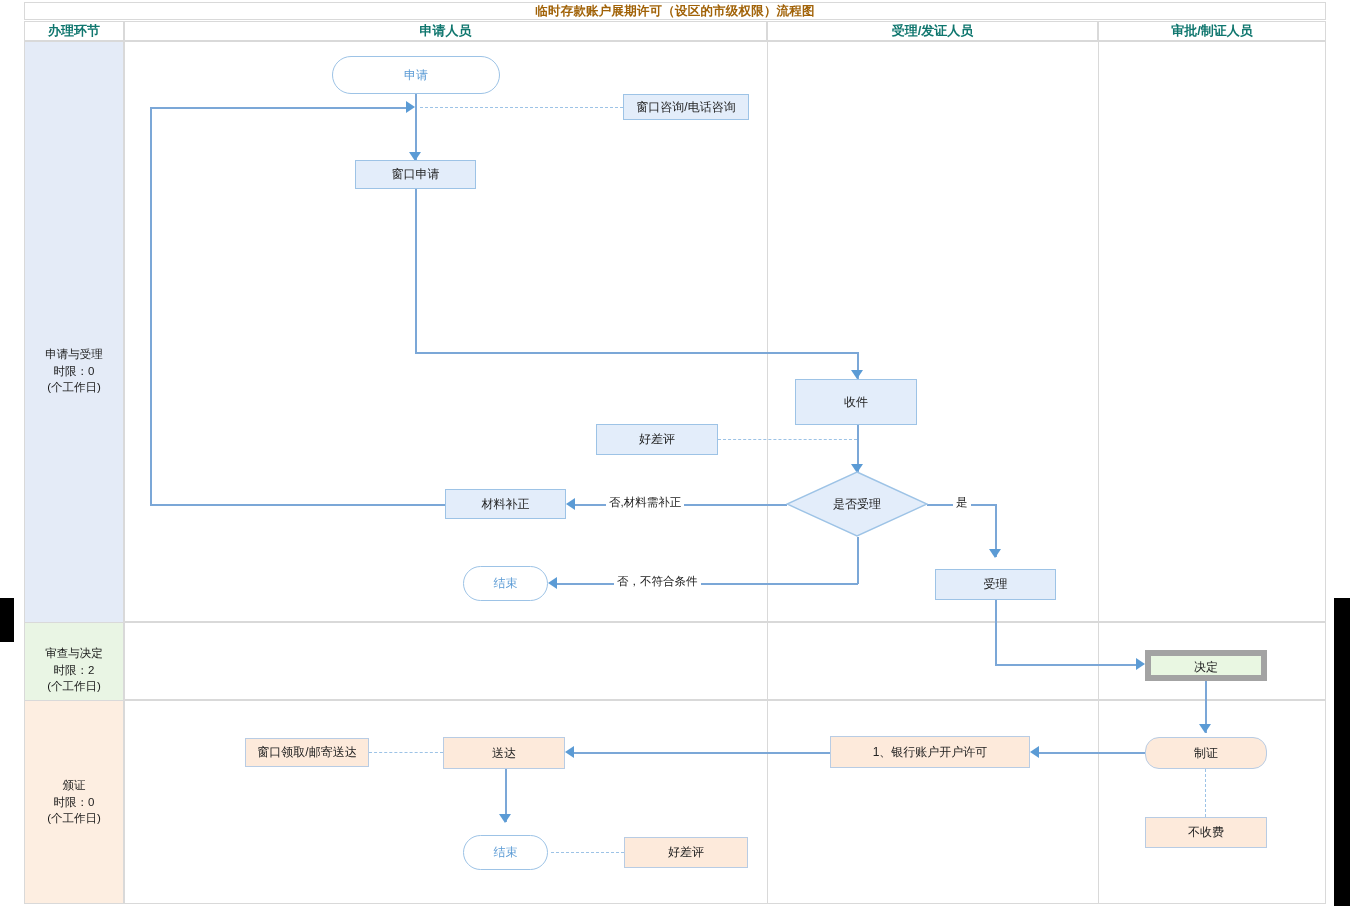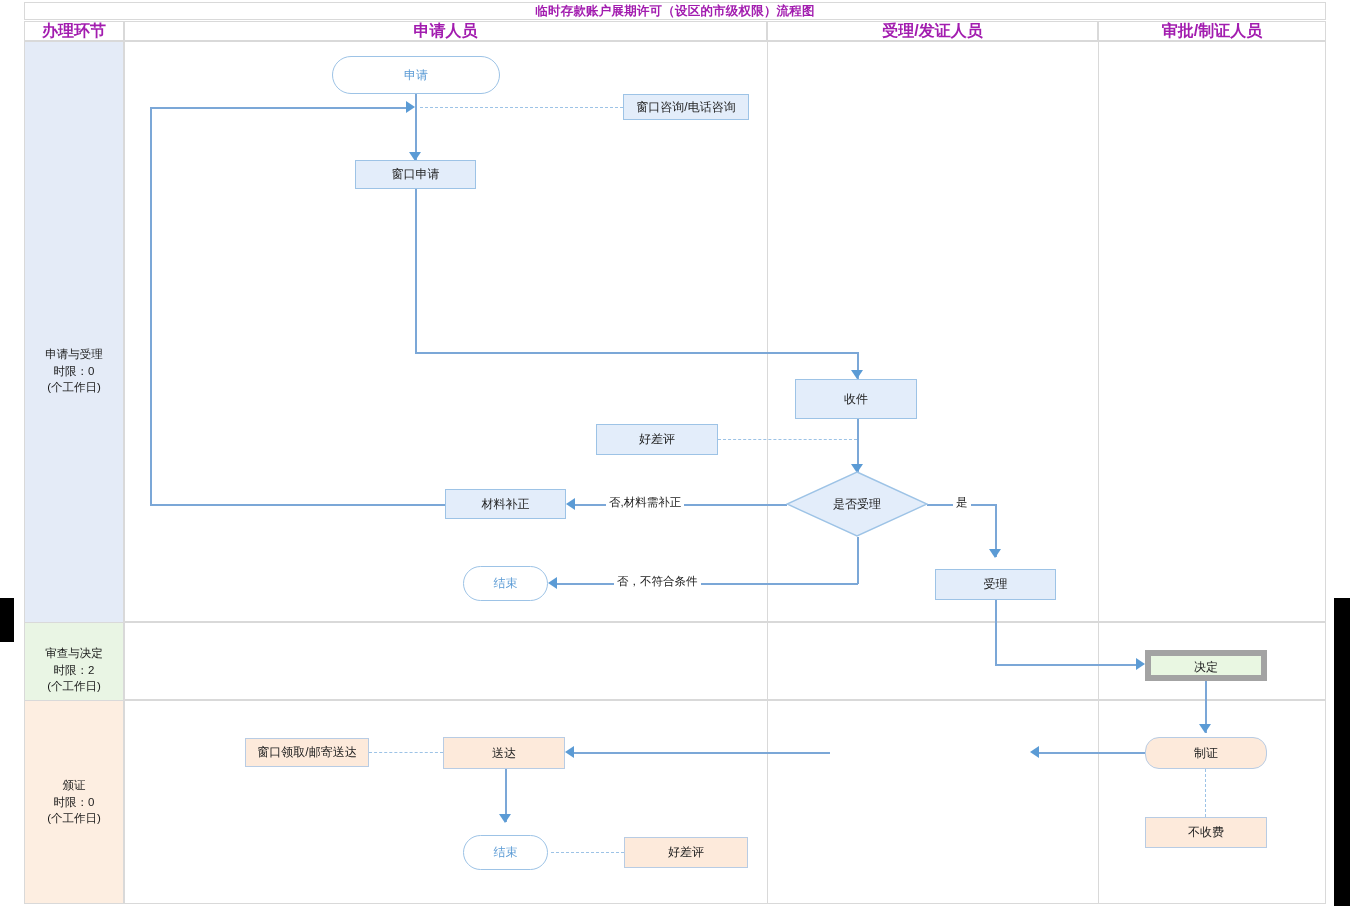--- a/index.html
+++ b/index.html
@@ -32,39 +32,39 @@
     border: 1px solid #d9d9d9;
     box-sizing: border-box;
     display: flex;
     align-items: center;
     justify-content: center;
     background: #ffffff;
   }
   .title-bar span {
     font-size: 12.5px;
     font-weight: bold;
-    color: #a21caf;
+    color: #a16207;
     letter-spacing: .2px;
   }
 
   .hdr {
     position: absolute;
     top: 21px;
     height: 20px;
     border: 1px solid #d9d9d9;
     box-sizing: border-box;
     background: #ffffff;
     display: flex;
     align-items: center;
     justify-content: center;
   }
   .hdr span {
-    font-size: 16px;
+    font-size: 13px;
     font-weight: bold;
-    color: #a21caf;
+    color: #0f766e;
   }
   #hdr-stage   { left: 24px;   width: 100px; }
   #hdr-col-0   { left: 124px;  width: 643px; }
   #hdr-col-1   { left: 767px;  width: 331px; }
   #hdr-col-2   { left: 1098px; width: 228px; }
 
   
   .lane-cell {
     position: absolute;
     left: 24px;
@@ -305,21 +305,21 @@
   </div>
 
   <div class="node rect" style="left:623px; top:94px; width:126px; height:26px;">
     <span>窗口咨询/电话咨询</span>
   </div>
 
   <div class="node rect" style="left:355px; top:160px; width:121px; height:29px;">
     <span>窗口申请</span>
   </div>
 
-  <div class="node rect" style="left:795px; top:379px; width:122px; height:40px;">
+  <div class="node rect" style="left:795px; top:379px; width:122px; height:46px;">
     <span>收件</span>
   </div>
 
   <div class="node rect" style="left:596px; top:424px; width:122px; height:31px;">
     <span>好差评</span>
   </div>
 
   <div class="node diamond" style="left:786px; top:471px; width:142px; height:66px;">
     <svg class="diamond-shape" viewBox="0 0 142 66" preserveAspectRatio="none">
       <polygon points="71,1 141,33 71,65 1,33" fill="#e3edfa" stroke="#9dc3e6" stroke-width="1.4"></polygon>
@@ -344,20 +344,23 @@
   </div>
 
   <div class="node rect-peach" style="left:1145px; top:737px; width:122px; height:32px;border-radius:14px;">
     <span>制证</span>
   </div>
 
   <div class="node rect-peach" style="left:1145px; top:817px; width:122px; height:31px;">
     <span>不收费</span>
   </div>
 
+  <div class="node rect-peach" style="left:830px; top:736px; width:200px; height:32px;">
+    <span>1、银行账户开户许可</span>
+  </div>
 
   <div class="node rect-peach" style="left:443px; top:737px; width:122px; height:32px;">
     <span>送达</span>
   </div>
 
   <div class="node rect-peach" style="left:245px; top:738px; width:124px; height:29px;">
     <span>窗口领取/邮寄送达</span>
   </div>
 
   <div class="node terminator" style="left:463px; top:835px; width:85px; height:35px;">

